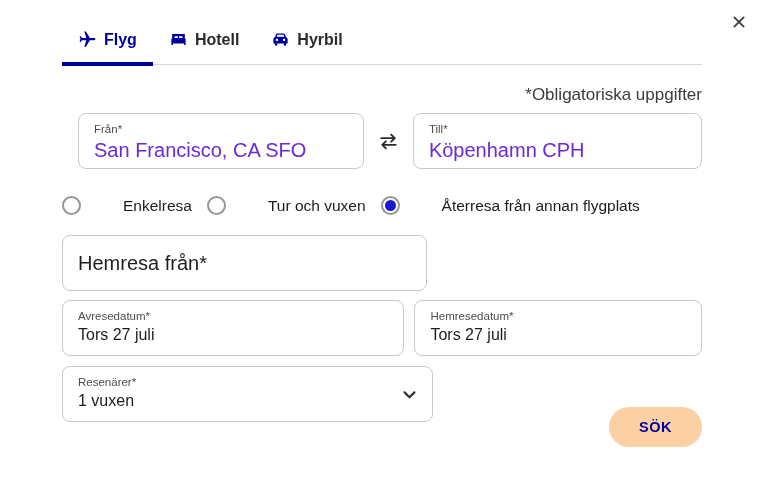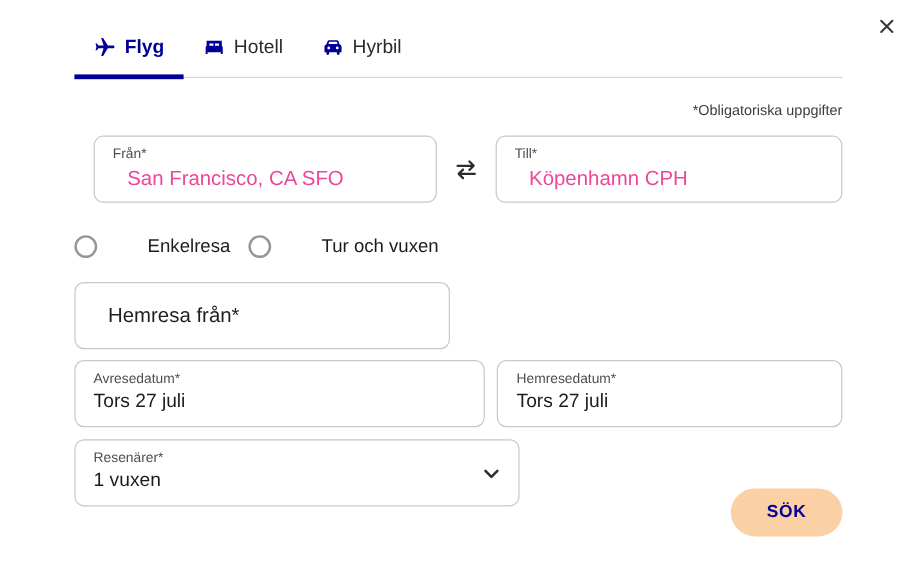--- a/index.html
+++ b/index.html
@@ -8,55 +8,55 @@
   .page { position: relative; width: 762px; height: 478px; overflow: hidden; }
 
   .close-btn { position: absolute; top: 12px; right: 13px; width: 20px; height: 20px;
     display: flex; align-items: center; justify-content: center; cursor: pointer; background: none; border: none; }
 
   .content { margin-left: 62px; width: 640px; }
 
   
   .tabs { display: flex; border-bottom: 1px solid #d6d6d6; }
   .tab { display: flex; align-items: center; gap: 7px; padding: 30px 16px 15px 16px;
-    position: relative; cursor: pointer; font-size: 16px; color: #2b2b2b; }
+    position: relative; cursor: pointer; font-size: 16px; color: #2b2b2b; font-weight: bold; }
   .tab .tab-label { white-space: nowrap; }
   .tab.active { color: var(--brand); font-weight: bold; }
   .tab.active::after { content: ""; position: absolute; left: 0; right: 0; bottom: -2px;
     height: 4px; background: var(--brand); }
   .tab svg { display: block; }
 
   
-  .required-note { text-align: right; font-size: 12px; color: #3c3c3c; margin-top: 20px; height: 14px; }
+  .required-note { text-align: right; font-size: 17px; color: #3c3c3c; margin-top: 20px; height: 14px; }
 
   
   .fieldbox { border: 1px solid #c8c8c8; border-radius: 8px; height: 56px; background: #fff;
     padding: 8px 15px 6px 15px; }
   .fieldbox .field-label { display: block; font-size: 11.5px; color: #4e4e4e; line-height: 14px; }
-  .fieldbox input { border: none; outline: none; width: 100%; font-size: 17px; color: #ec4899;
-    font-family: inherit; background: transparent; padding: 0; margin-top: 3px; margin-left: 12px; }
+  .fieldbox input { border: none; outline: none; width: 100%; font-size: 20px; color: #6d28d9;
+    font-family: inherit; background: transparent; padding: 0; margin-top: 3px; }
   .fieldbox input::placeholder { color: #1f1f1f; opacity: 1; }
   .fieldbox .field-value { display: block; font-size: 16px; color: #1c1c1c; margin-top: 3px; white-space: nowrap; }
 
   .row1 { display: flex; margin-top: 14px; align-items: center; padding-left: 16px; }
   .from-box { width: 293px; }
   .swap-wrap { width: 50px; display: flex; align-items: center; justify-content: center; cursor: pointer; }
   .to-box { width: 296px; }
 
   
   .radio-row { display: flex; align-items: center; margin-top: 27px; }
   .radio-option { display: flex; align-items: center; cursor: pointer; margin-right: 15px; gap: 34px; }
   .radio-circle { width: 19px; height: 19px; border-radius: 50%; border: 2px solid #969696;
     background: #fff; flex: 0 0 auto; display: flex; align-items: center; justify-content: center; }
   .radio-option.selected .radio-circle::after { content: ""; width: 11px; height: 11px;
     border-radius: 50%; background: var(--radio-blue); }
   .radio-label { font-size: 15.5px; color: #1c1c1c; margin-left: 8px; white-space: nowrap; }
 
   .return-from-row { margin-top: 20px; }
-  .return-from-box { width: 313px; display: flex; align-items: center; padding-top: 6px; }
+  .return-from-box { width: 365px; display: flex; align-items: center; padding-top: 6px; }
   .return-from-box input { margin-top: 0; }
 
   .date-row { display: flex; margin-top: 9px; }
   .dep-box { width: 377px; }
   .ret-box { width: 316px; margin-left: 10px; }
 
   .last-row { display: flex; justify-content: space-between; align-items: flex-start; margin-top: 10px; }
   .travelers-box { width: 371px; position: relative; cursor: pointer; }
   .travelers-box .chevron { position: absolute; right: 14px; top: 19px; }
 
@@ -125,20 +125,24 @@
 
     <div class="radio-row">
       <div class="radio-option">
         <span class="radio-circle"></span>
         <span class="radio-label">Enkelresa</span>
       </div>
       <div class="radio-option">
         <span class="radio-circle"></span>
         <span class="radio-label">Tur och vuxen</span>
       </div>
+      <div class="radio-option selected">
+        <span class="radio-circle"></span>
+        <span class="radio-label">Återresa från annan flygplats</span>
+      </div>
     </div>
 
     <div class="return-from-row">
       <div class="fieldbox return-from-box">
         <input type="text" placeholder="Hemresa från*" style="">
       </div>
     </div>
 
     <div class="date-row">
       <div class="fieldbox dep-box">

